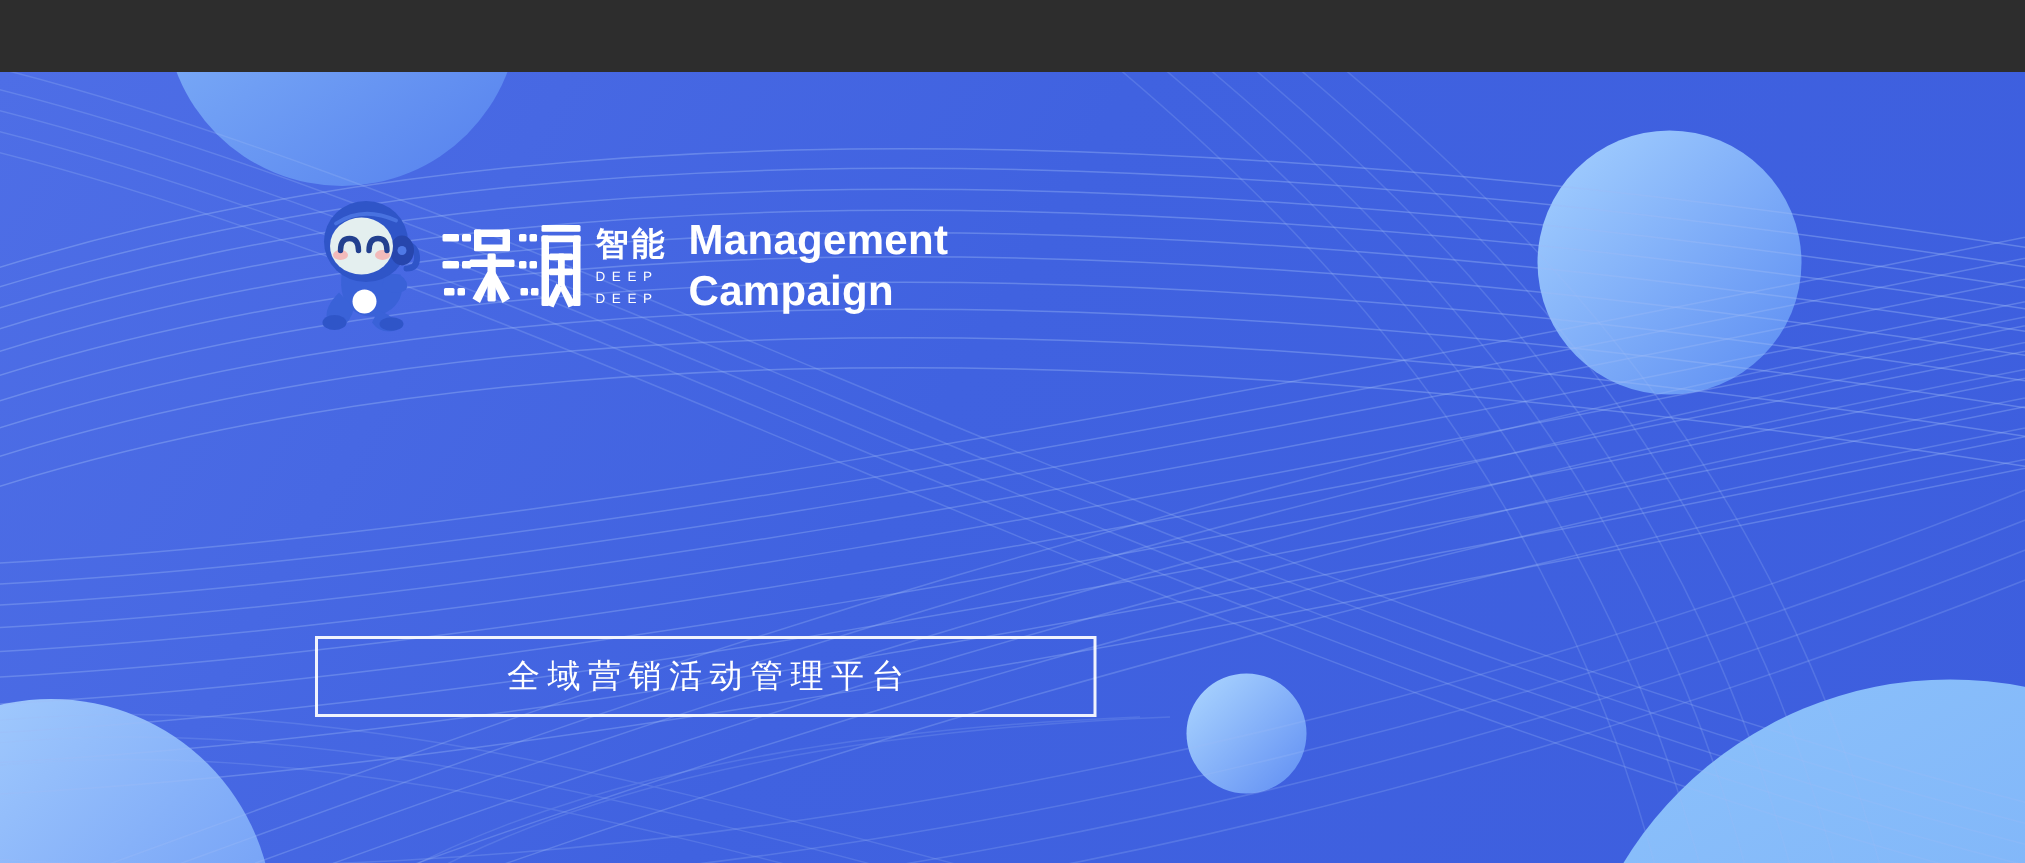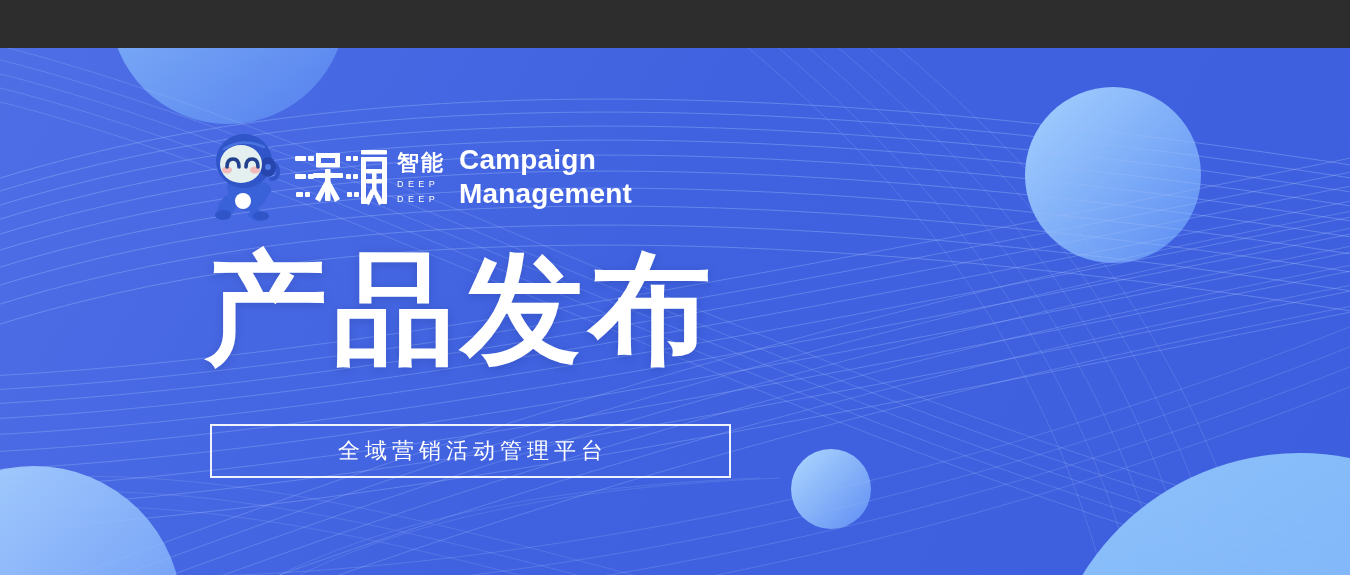--- a/index.html
+++ b/index.html
@@ -315,25 +315,24 @@
         </g>
       </svg>
 
       <div class="zhineng-block">
         <div class="zhineng-cn">智能</div>
         <div class="zhineng-en">DEEP</div>
         <div class="zhineng-en">DEEP</div>
       </div>
 
       <div class="product-name">
+        <div>Management</div>
         <div>Campaign</div>
-        <div>Management</div>
       </div>
     </div>
 
-    <div class="headline">产品发布</div>
 
     <div class="subtitle-box">
       <span class="subtitle-text">全域营销活动管理平台</span>
     </div>
 
   </div>
 </div>
 
 </body></html>

